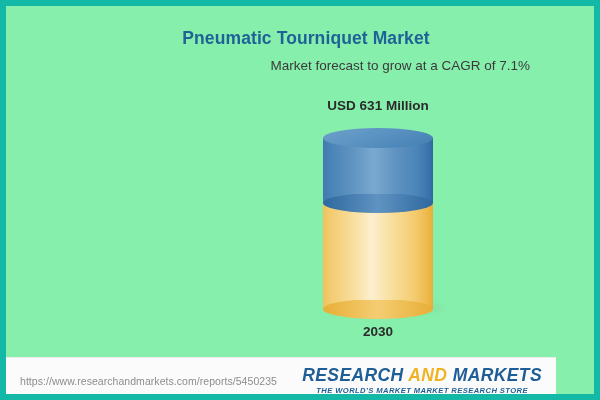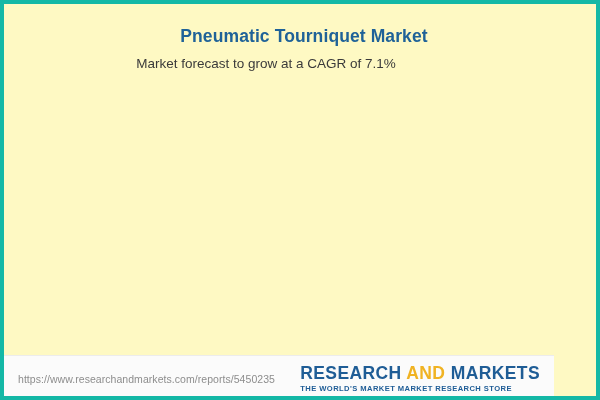--- a/index.html
+++ b/index.html
@@ -8,22 +8,22 @@
     background: #ffffff;
   }
   body {
     font-family: "Liberation Sans", sans-serif;
   }
 
   #canvas {
     position: relative;
     width: 600px;
     height: 400px;
-    background: #fef9c3;
-    border: 4px solid #14b8a6;
+    background: #86efac;
+    border: 6px solid #14b8a6;
     box-sizing: border-box;
     overflow: hidden;
   }
 
   
   #chart-title {
     position: absolute;
     left: 0;
     top: 22px;
     width: 600px;
@@ -31,21 +31,21 @@
     font-size: 17.5px;
     font-weight: bold;
     color: #1f6298;
     letter-spacing: 0.1px;
   }
   #chart-subtitle {
     position: absolute;
     left: 0;
     top: 52px;
     width: 524px;
-    text-align: center;
+    text-align: right;
     font-size: 13.5px;
     font-weight: normal;
     color: #3a3a3a;
   }
 
   
   #plot-area {
     position: absolute;
     left: 0;
     top: 0;
@@ -137,21 +137,22 @@
     left: 14px;
     top: 17px;
     font-size: 10.5px;
     color: #8d8d8d;
     letter-spacing: 0.05px;
   }
   #brand-logo {
     position: absolute;
     right: 14px;
     top: 8px;
-    text-align: left;
+    text-align: center;
+    font-style: italic;
   }
   #brand-wordmark {
     font-size: 17.5px;
     font-weight: bold;
     letter-spacing: 0.4px;
     line-height: 19px;
     white-space: nowrap;
   }
   .brand-blue { color: #1f5d96; }
   .brand-gold { color: #f0b323; }
@@ -169,20 +170,39 @@
 <body>
 
 <div id="canvas">
 
   <div id="chart-title">Pneumatic Tourniquet Market</div>
   <div id="chart-subtitle">Market forecast to grow at a CAGR of 7.1%</div>
 
   <div id="plot-area">
 
 
+    <div class="bar-group" style="left:317px; top:0; width:110px; height:350px;">
+
+      <div class="value-label" style="left:-45px; top:92px;">USD 631 Million</div>
+
+      <div class="cyl-shadow" style="left:2px; top:296px; width:118px; height:12px;"></div>
+
+      <div class="cyl-body yellow-body" style="left:0; top:197px; width:110px; height:106px;"></div>
+      <div class="cyl-base yellow-base" style="left:0; top:293px; width:110px; height:20px;"></div>
+      <div class="cyl-body yellow-body" style="left:0; top:197px; width:110px; height:97px;"></div>
+
+      <div class="cyl-cap yellow-cap" style="left:0; top:187px; width:110px; height:20px;"></div>
+
+      <div class="cyl-body blue-body" style="left:0; top:132px; width:110px; height:65px;"></div>
+      <div class="cyl-base blue-base" style="left:0; top:187px; width:110px; height:20px;"></div>
+      <div class="cyl-body blue-body" style="left:0; top:132px; width:110px; height:56px;"></div>
+      <div class="cyl-cap blue-cap" style="left:0; top:122px; width:110px; height:20px;"></div>
+
+      <div class="cat-label" style="left:-45px; top:318px;">2030</div>
+    </div>
 
   </div>
 
   <div id="footer">
     <div id="source-url">https://www.researchandmarkets.com/reports/5450235</div>
 
     <div id="brand-logo">
       <div id="brand-wordmark">
         <span class="brand-blue">RESEARCH</span><span> </span><span class="brand-gold">AND</span><span> </span><span class="brand-blue">MARKETS</span>
       </div>

